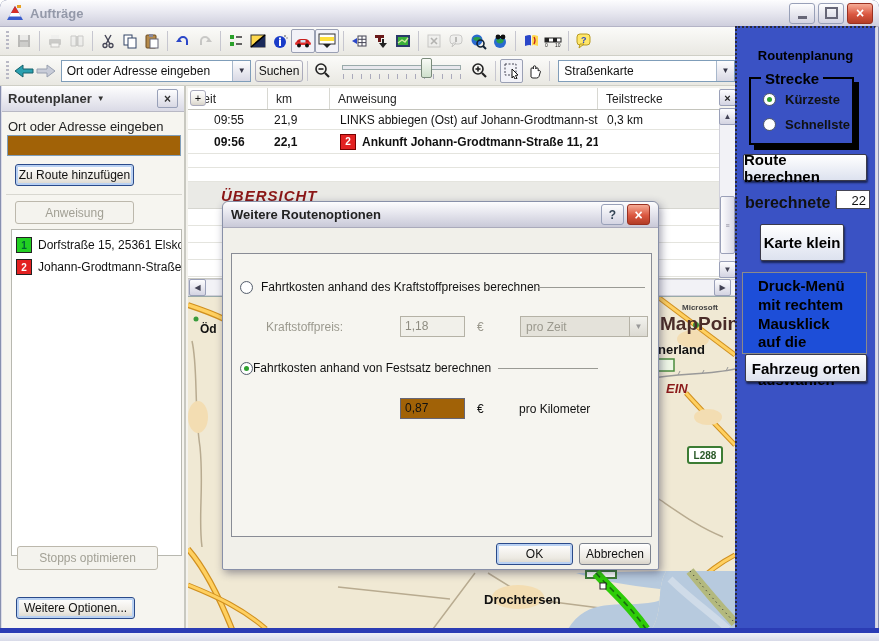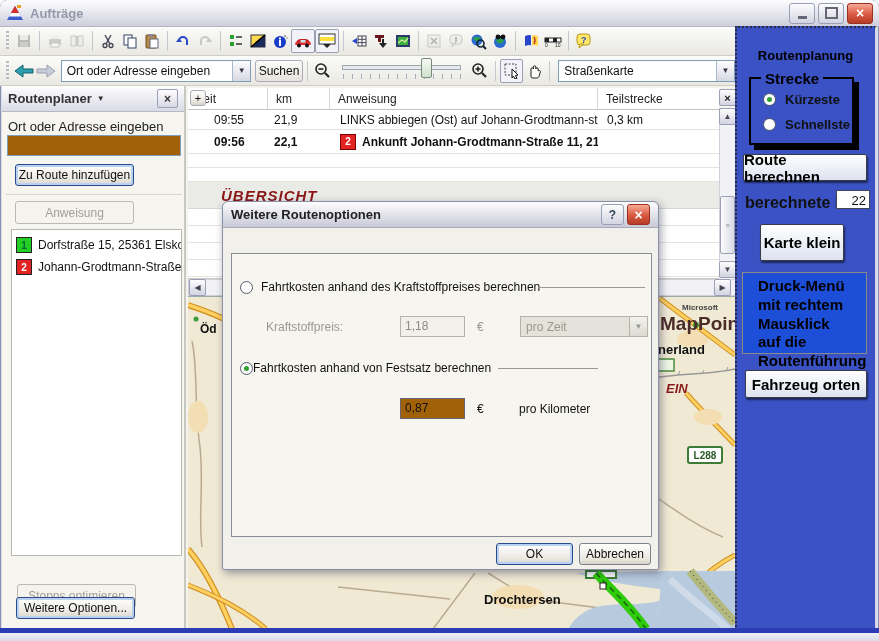--- a/index.html
+++ b/index.html
@@ -379,21 +379,21 @@
     <div class="abs" style="left:9px;top:143px;width:171px;height:327px;background:#fff;border:1px solid #b8b8b0;box-sizing:border-box;padding-top:4px;">
       <div class="stop-item">
         <span class="stop-marker" style="background:#22cf22;">1</span>
         <span>Dorfstraße 15, 25361 Elskop</span>
       </div>
       <div class="stop-item">
         <span class="stop-marker" style="background:#e32222;color:#fff;">2</span>
         <span>Johann-Grodtmann-Straße 11,</span>
       </div>
     </div>
-    <div class="abs xp-btn dis" style="left:15px;top:498px;width:119px;height:24px;">Stopps optimieren</div>
+    <div class="abs xp-btn dis" style="left:15px;top:460px;width:141px;height:24px;">Stopps optimieren</div>
     <div class="abs xp-btn focus" style="left:14px;top:511px;width:119px;height:22px;font-size:12px;">Weitere Optionen...</div>
   </div>
 
   <div class="abs dir-table">
     <div class="dir-head">
       <span class="abs xp-btn" style="left:2px;top:2px;width:16px;height:16px;font-size:11px;border-color:#aab;">+</span>
       <span class="cell c-zeit">Zeit</span>
       <span class="cell c-km">km</span>
       <span class="cell c-anw">Anweisung</span>
       <span class="cell c-teil" style="border-right:none;">Teilstrecke</span>
@@ -498,21 +498,21 @@
         <span class="xp-radio"></span>
         <span style="font-weight:bold;font-size:13px;">Schnellste</span>
       </div>
     </div>
     <div class="abs blue-btn" style="left:6px;top:126px;width:124px;height:27px;">Route berechnen</div>
     <div class="abs" style="left:8px;top:166px;font-weight:bold;font-size:16px;">berechnete Km</div>
     <div class="abs" style="left:99px;top:162px;width:34px;height:19px;background:#fff;border:1px solid #445;box-sizing:border-box;
       text-align:right;padding:2px 3px 0 0;font-size:13px;">22</div>
     <div class="abs blue-btn" style="left:23px;top:196px;width:84px;height:37px;">Karte klein</div>
     <div class="abs hint-box" style="left:5px;top:244px;width:125px;height:82px;">Druck-Menü mit rechtem Mausklick auf die Routenführung auswählen</div>
-    <div class="abs blue-btn" style="left:8px;top:342px;width:122px;height:28px;">Fahrzeug orten</div>
+    <div class="abs blue-btn" style="left:8px;top:326px;width:122px;height:28px;">Fahrzeug orten</div>
   </div>
 
   <div class="abs dialog">
     <div class="abs dlg-title">
       <span class="t">Weitere Routenoptionen</span>
       <span class="win-btn" style="width:21px;height:19px;font-weight:bold;color:#345;">?</span>
       <span class="win-btn close" style="width:21px;height:19px;">×</span>
     </div>
     <div class="abs tab-panel">
 

